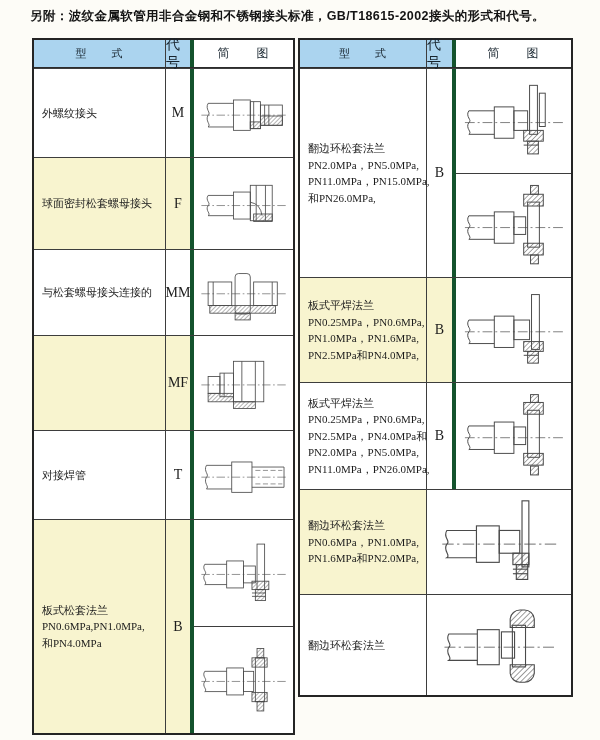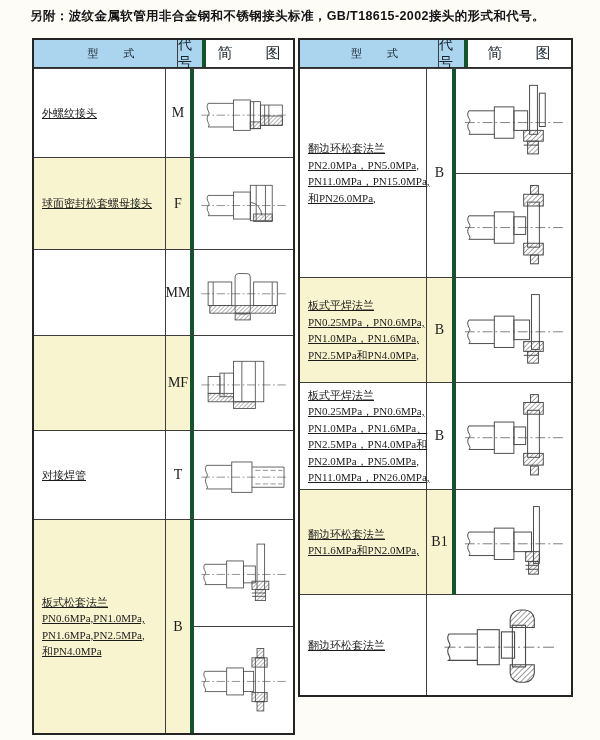--- a/index.html
+++ b/index.html
@@ -18,46 +18,46 @@
   }
   .tables{position:absolute;left:32px;top:38px;display:flex;align-items:flex-start;}
   .half{
     border:2px solid #242424;background:#ffffff;box-sizing:border-box;
   }
   .half.left{width:263px;}
   .half.right{width:275px;}
   .gap{width:3px;}
   .row{display:flex;box-sizing:border-box;}
   .row + .row{border-top:1px solid #3d3d3d;}
-  .row.header{background:var(--hdr,#abd4ef);border-bottom:1px solid #2c2c2c;padding-left:12px;}
+  .row.header{background:var(--hdr,#abd4ef);border-bottom:1px solid #2c2c2c;}
   .cell{box-sizing:border-box;}
   .cell.type{
     display:flex;flex-direction:column;justify-content:center;
     padding:3px 4px 3px 8px;border-right:1px solid #3d3d3d;
     font-size:11px;line-height:16.5px;
   }
   .cell.code{
     display:flex;align-items:center;justify-content:center;
     border-right:4px solid #14532d;font-size:14px;
   }
   .cell.sketch{
     background:#fff;display:flex;flex-direction:column;flex:1;
   }
   .dbox{flex:1;display:flex;align-items:center;justify-content:center;overflow:hidden;}
   .dbox + .dbox{border-top:1px solid #3d3d3d;}
   .dbox svg{width:92%;height:92%;}
   .hc{justify-content:center !important;align-items:center !important;
       flex-direction:row !important;padding:0 !important;
-      font-size:15px;letter-spacing:1px;color:#17242e;}
+      font-size:12px;letter-spacing:1px;color:#17242e;}
   .bg-yellow{background:var(--yel,#f8f4cf);}
   .half.left  .cell.type{width:132px;}
   .half.left  .cell.code{width:28px;}
   .half.right .cell.type{width:127px;}
   .half.right .cell.code{width:29px;}
-  .tline{white-space:nowrap;text-decoration:underline;}
+  .tline{white-space:nowrap;}
 </style>
 </head>
 <body>
 
 <div class="page">
   <div class="doc-title">另附：波纹金属软管用非合金钢和不锈钢接头标准，GB/T18615-2002接头的形式和代号。</div>
   <div class="tables">
     <div class="half left" id="half-left">
         <div class="row header" style="height:28px">
     <div class="cell type hc">型　　式</div>
@@ -119,20 +119,21 @@
                   <path d="M62,40 q12,2 14,16"></path>
                   <rect x="66" y="54" width="22" height="9" fill="url(#hp)"></rect>
                   <line x1="4" y1="44" x2="104" y2="44" stroke-dasharray="10 3 2 3" stroke-width="0.7"></line>
                 </g>
               </svg>
             </div>
           </div>
   </div>
         <div class="row" style="height:86px">
     <div class="cell type">
+            <div class="tline">与松套螺母接头连接的</div>
           </div>
     <div class="cell code">
             <span>MM</span>
           </div>
     <div class="cell sketch">
             <div class="dbox">
               <svg viewBox="0 0 108 84" preserveAspectRatio="xMidYMid meet">
                 <defs>
                   <pattern id="hp" width="3.5" height="3.5" patternUnits="userSpaceOnUse" patternTransform="rotate(45)">
                     <line x1="0" y1="0" x2="0" y2="3.5" stroke="#5a5a5a" stroke-width="1.1"></line>
@@ -207,21 +208,20 @@
                   <line x1="4" y1="44" x2="104" y2="44" stroke-dasharray="10 3 2 3" stroke-width="0.7"></line>
                 </g>
               </svg>
             </div>
           </div>
   </div>
         <div class="row" style="height:214px">
     <div class="cell type bg-yellow">
             <div class="tline">板式松套法兰</div>
             <div class="tline">PN0.6MPa,PN1.0MPa,</div>
-            <div class="tline">PN1.6MPa,PN2.5MPa,</div>
             <div class="tline">和PN4.0MPa</div>
           </div>
     <div class="cell code bg-yellow">
             <span>B</span>
           </div>
     <div class="cell sketch">
             <div class="dbox">
               <svg viewBox="0 0 108 84" preserveAspectRatio="xMidYMid meet">
                 <defs>
                   <pattern id="hp" width="3.5" height="3.5" patternUnits="userSpaceOnUse" patternTransform="rotate(45)">
@@ -353,21 +353,20 @@
                   <line x1="4" y1="44" x2="104" y2="44" stroke-dasharray="10 3 2 3" stroke-width="0.7"></line>
                 </g>
               </svg>
             </div>
           </div>
   </div>
         <div class="row" style="height:107px">
     <div class="cell type">
             <div class="tline">板式平焊法兰</div>
             <div class="tline">PN0.25MPa，PN0.6MPa,</div>
-            <div class="tline">PN1.0MPa，PN1.6MPa、</div>
             <div class="tline">PN2.5MPa，PN4.0MPa和</div>
             <div class="tline">PN2.0MPa，PN5.0MPa,</div>
             <div class="tline">PN11.0MPa，PN26.0MPa,</div>
           </div>
     <div class="cell code">
             <span>B</span>
           </div>
     <div class="cell sketch">
             <div class="dbox">
               <svg viewBox="0 0 108 84" preserveAspectRatio="xMidYMid meet">
@@ -387,24 +386,22 @@
                   <rect x="71" y="73" width="8" height="9" fill="url(#hp)"></rect>
                   <line x1="4" y1="44" x2="104" y2="44" stroke-dasharray="10 3 2 3" stroke-width="0.7"></line>
                 </g>
               </svg>
             </div>
           </div>
   </div>
         <div class="row" style="height:105px">
     <div class="cell type bg-yellow">
             <div class="tline">翻边环松套法兰</div>
+            <div class="tline">PN0.6MPa，PN1.0MPa,</div>
             <div class="tline">PN1.6MPa和PN2.0MPa,</div>
-          </div>
-    <div class="cell code bg-yellow">
-            <span>B1</span>
           </div>
     <div class="cell sketch">
             <div class="dbox">
               <svg viewBox="0 0 108 84" preserveAspectRatio="xMidYMid meet">
                 <defs>
                   <pattern id="hp" width="3.5" height="3.5" patternUnits="userSpaceOnUse" patternTransform="rotate(45)">
                     <line x1="0" y1="0" x2="0" y2="3.5" stroke="#5a5a5a" stroke-width="1.1"></line>
                   </pattern>
                 </defs>
                 <g fill="none" stroke="#4a4a4a" stroke-width="1">

